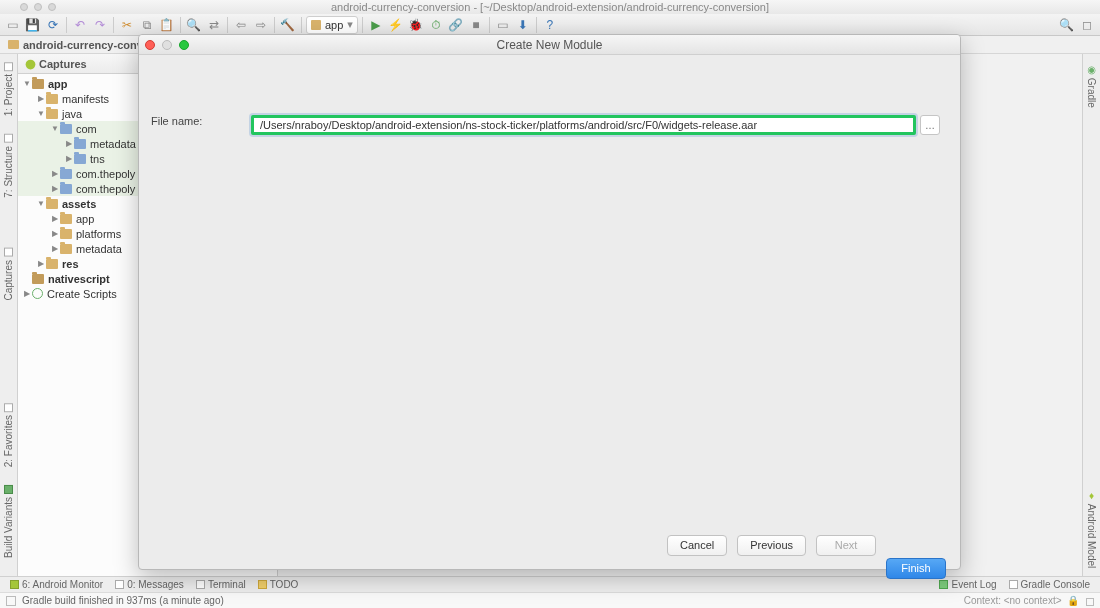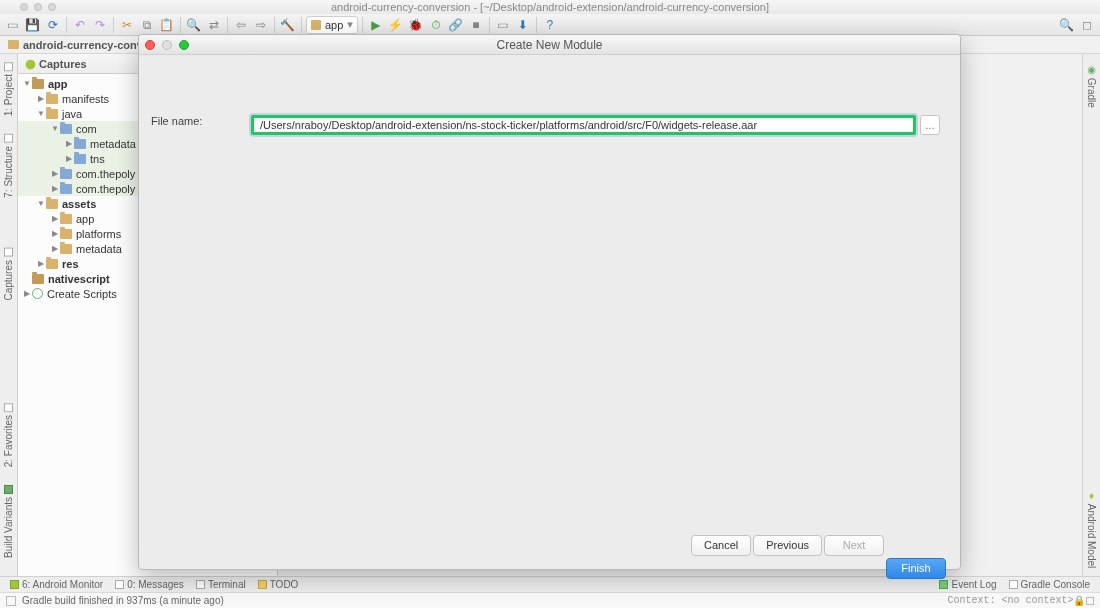--- a/index.html
+++ b/index.html
@@ -158,21 +158,21 @@
 
   
   .statusbar {
     height: 16px;
     background: #f8f8f8;
     border-top: 1px solid #dcdcdc;
     display: flex; align-items: center;
     font-size: 10px; color: #666;
     padding: 0 6px;
   }
-  .status-right { margin-left:auto; color:#999; display:flex;align-items:center;font-family:Liberation Mono, monospace;}
+  .status-right { margin-left:auto; color:#999; display:flex;align-items:flex-end;gap:6px;}
 
   
   .dialog {
     position: absolute;
     top: 34px;
     left: 138px;
     width: 823px;
     height: 536px;
     background: #ececec;
     border: 1px solid #b8b8b8;
@@ -223,21 +223,21 @@
     background:#fff;
     border:1px solid #c5c5c5;
     border-radius:3px;
     font-size:10px; color:#666;
     display:flex;align-items:center;justify-content:center;
   }
 
   .dlg-buttons {
     height: 42px;
     display:flex; align-items:center; justify-content:flex-end;
-    gap: 2px;
+    gap: 10px;
     padding: 0 14px 6px 0;
   }
   .btn {
     min-width: 60px;
     height: 21px;
     background: linear-gradient(#ffffff,#f0f0f0);
     border:1px solid #c2c2c2;
     border-radius: 4px;
     font-size: 11px;
     padding: 0 12px;

